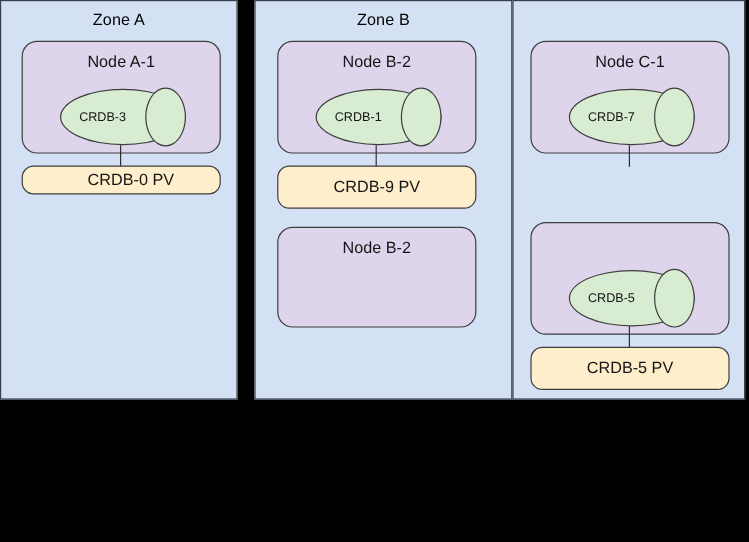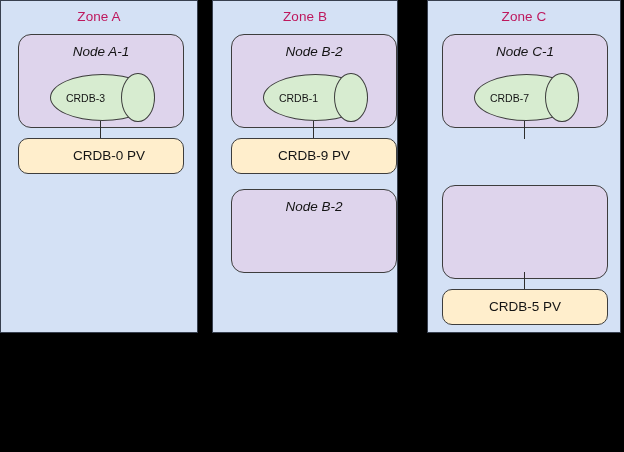--- a/index.html
+++ b/index.html
@@ -12,33 +12,33 @@
 
   .zone{
     position:absolute;
     background:#d4e1f5;
     border:1.6px solid #38404f;
     box-sizing:border-box;
   }
   .zone-title{
     position:absolute;left:0;right:0;top:8px;
     text-align:center;font-size:13.5px;line-height:16px;
-    letter-spacing:.1px;color:#be185d;
+    letter-spacing:.1px;color:#000000;
   }
 
   .node{
     position:absolute;
     background:#ded4ec;
     border:1.3px solid #3d3d3d;
     border-radius:13px;
     box-sizing:border-box;
   }
   .node-title{
     position:absolute;left:0;right:0;top:9px;
-    text-align:center;font-size:13.5px;line-height:16px;color:#141414;font-style:italic;
+    text-align:center;font-size:13.5px;line-height:16px;color:#141414;
   }
 
   .pv{
     position:absolute;
     background:#ffeecc;
     border:1.3px solid #3d3d3d;
     border-radius:10px;
     box-sizing:border-box;
     display:flex;align-items:center;justify-content:center;
   }
@@ -85,26 +85,26 @@
 
       <div class="cyl" style="left:31px;top:39px;width:105px;height:47px;">
         <div class="body"></div>
         <div class="cap"></div>
         <div class="cyl-label">CRDB-3</div>
       </div>
     </div>
 
     <div class="connector" style="left:99px;top:120px;height:18px;"></div>
 
-    <div class="pv" style="left:17px;top:137px;width:166px;height:36px;padding-left:16px;">
+    <div class="pv" style="left:17px;top:137px;width:166px;height:24px;padding-left:16px;">
       <span class="pv-label">CRDB-0 PV</span>
     </div>
   </div>
 
-  <div class="zone" style="left:212px;top:0px;width:186px;height:333px;">
+  <div class="zone" style="left:212px;top:0px;width:215px;height:333px;">
     <div class="zone-title">Zone B</div>
 
     <div class="node" style="left:18px;top:33px;width:166px;height:94px;">
       <div class="node-title">Node B-2</div>
 
       <div class="cyl" style="left:31px;top:39px;width:105px;height:47px;">
         <div class="body"></div>
         <div class="cap"></div>
         <div class="cyl-label">CRDB-1</div>
       </div>
@@ -115,37 +115,41 @@
     <div class="pv" style="left:18px;top:137px;width:166px;height:36px;">
       <span class="pv-label">CRDB-9 PV</span>
     </div>
 
     <div class="node" style="left:18px;top:188px;width:166px;height:84px;">
       <div class="node-title">Node B-2</div>
     </div>
   </div>
 
   <div class="zone" style="left:427px;top:0px;width:194px;height:333px;">
-    <div class="zone-title">Zone C</div>
 
     <div class="node" style="left:14px;top:33px;width:166px;height:94px;">
       <div class="node-title">Node C-1</div>
 
       <div class="cyl" style="left:31px;top:39px;width:105px;height:47px;">
         <div class="body"></div>
         <div class="cap"></div>
         <div class="cyl-label">CRDB-7</div>
       </div>
     </div>
 
     <div class="connector" style="left:96px;top:120px;height:18px;"></div>
 
 
     <div class="node" style="left:14px;top:184px;width:166px;height:94px;">
 
+      <div class="cyl" style="left:31px;top:39px;width:105px;height:47px;">
+        <div class="body"></div>
+        <div class="cap"></div>
+        <div class="cyl-label">CRDB-5</div>
+      </div>
     </div>
 
     <div class="connector" style="left:96px;top:271px;height:18px;"></div>
 
     <div class="pv" style="left:14px;top:288px;width:166px;height:36px;">
       <span class="pv-label">CRDB-5 PV</span>
     </div>
   </div>
 
 </div>

